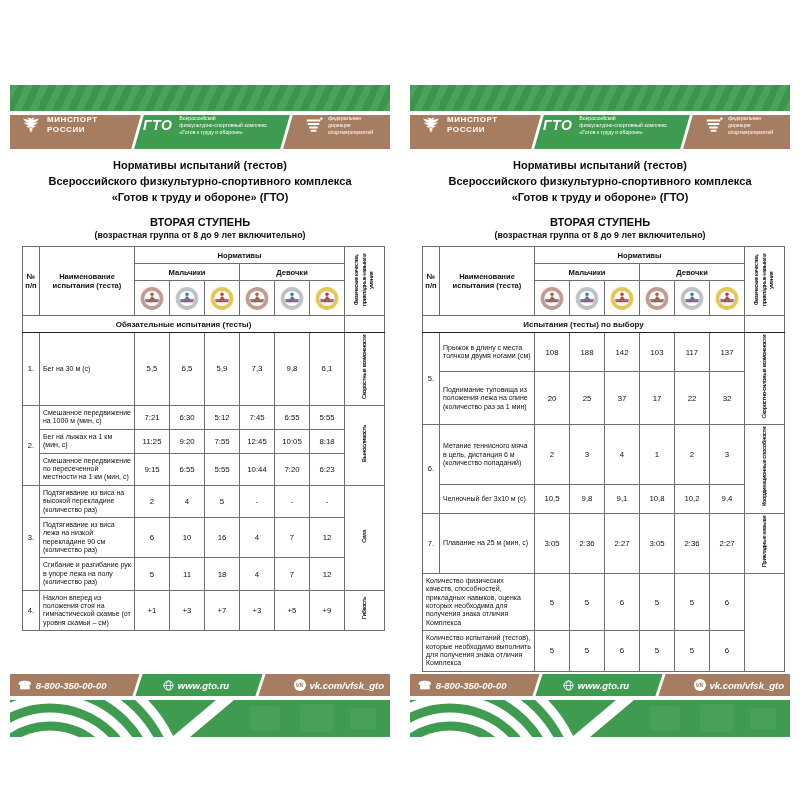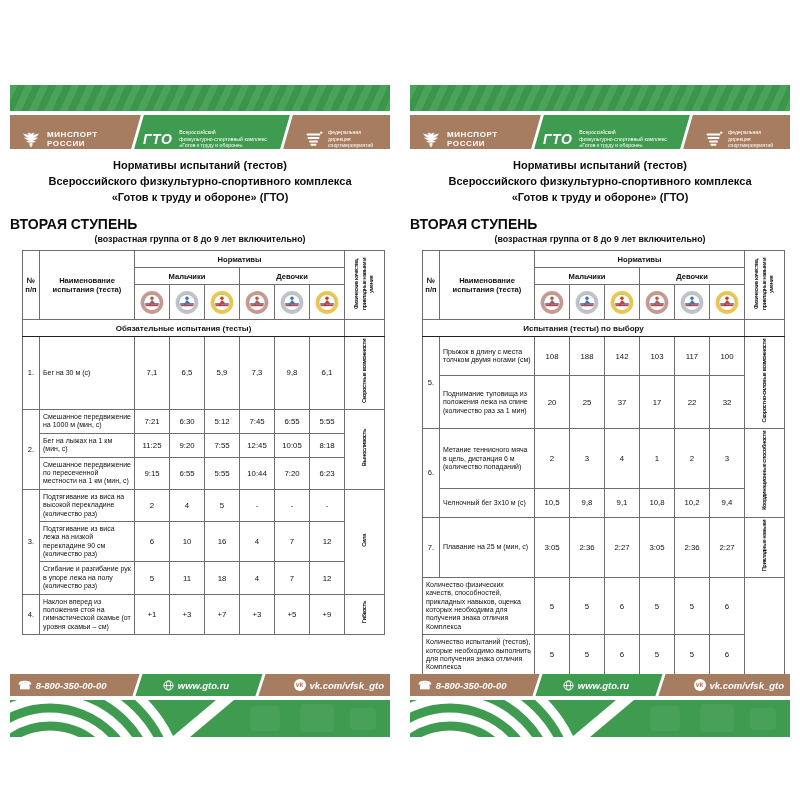--- a/index.html
+++ b/index.html
@@ -10,32 +10,32 @@
   .page:nth-of-type(2){left:410px;}
 
   
   .top-strip{height:26px;background:#3E9B4F;
     background-image:repeating-linear-gradient(115deg,rgba(255,255,255,.07) 0 7px,rgba(0,0,0,.04) 7px 14px);}
 
   
   .brand-band{position:relative;margin-top:4px;height:34px;background:#A67D60;overflow:hidden;}
   .band-green-bg{position:absolute;top:-2px;bottom:-2px;left:126px;width:146px;background:#3E9B4F;
     transform:skewX(-16deg);border-left:3px solid #fff;border-right:3px solid #fff;}
-  .band-content{position:absolute;inset:0;display:flex;align-items:flex-end;}
+  .band-content{position:absolute;inset:0;display:flex;align-items:flex-start;}
   .brand-minsport{display:flex;align-items:center;gap:5px;width:121px;padding-left:10px;box-sizing:border-box;}
   .minsport-text{color:#fff;font-weight:bold;font-size:8px;letter-spacing:.6px;line-height:1.2;}
   .brand-gto{display:flex;align-items:center;gap:7px;width:146px;padding-left:12px;box-sizing:border-box;}
   .gto-mark{color:#fff;font-weight:bold;font-style:italic;font-size:14px;letter-spacing:.5px;}
   .gto-lines{color:#fff;font-size:5.2px;line-height:1.3;}
   .brand-fed{display:flex;align-items:center;gap:5px;flex:1;padding-left:28px;box-sizing:border-box;}
   .fed-lines{color:#fff;font-size:5.2px;line-height:1.3;}
 
   
   .doc-title{margin-top:8px;text-align:center;font-weight:bold;font-size:11px;line-height:16px;color:#0d0d0d;}
-  .stage-title{margin-top:11px;font-weight:bold;font-size:14px;color:#0d0d0d;}
+  .stage-title{margin-top:11px;text-align:center;font-weight:bold;font-size:11px;color:#0d0d0d;}
   .stage-sub{margin-top:2px;text-align:center;font-weight:bold;font-size:8.8px;color:#0d0d0d;}
 
   
   .std-table{border-collapse:collapse;table-layout:fixed;width:362px;margin:6px 0 0 12px;
     border:1.6px solid #222;}
   .std-table th,.std-table td{border:1px solid #6e6e6e;padding:2px;color:#111;
     vertical-align:middle;overflow:hidden;}
   .std-table th{font-weight:bold;font-size:7.6px;text-align:center;}
   .hdr-num{font-size:7.2px;}
   .hdr-row1 th{height:12px;}
@@ -213,21 +213,21 @@
         </tr>
         <tr>
           <td colspan="8" class="section-cell">Обязательные испытания (тесты)</td>
           <td class="section-side"></td>
         </tr>
       </thead>
       <tbody>
           <tr class="gstart">
             <td class="num" rowspan="1">1.</td>
             <td class="name">Бег на 30 м (с)</td>
-            <td class="val">7,1</td>
+            <td class="val">5,5</td>
             <td class="val">6,5</td>
             <td class="val">5,9</td>
             <td class="val">7,3</td>
             <td class="val thickL">9,8</td>
             <td class="val">6,1</td>
             <td class="qual" rowspan="1"><span class="vtext">Скоростные возможности</span></td>
           </tr>
           <tr class="gstart">
             <td class="num" rowspan="3">2.</td>
             <td class="name">Смешанное передвижение на 1000 м (мин, с)</td>
@@ -483,21 +483,21 @@
       </thead>
       <tbody>
           <tr class="gstart">
             <td class="num" rowspan="2">5.</td>
             <td class="name">Прыжок в длину с места толчком двумя ногами (см)</td>
             <td class="val">108</td>
             <td class="val">188</td>
             <td class="val">142</td>
             <td class="val">103</td>
             <td class="val thickL">117</td>
-            <td class="val">100</td>
+            <td class="val">137</td>
             <td class="qual" rowspan="2"><span class="vtext">Скоростно-силовые возможности</span></td>
           </tr>
           <tr>
             <td class="name">Поднимание туловища из положения лежа на спине (количество раз за 1 мин)</td>
             <td class="val">20</td>
             <td class="val">25</td>
             <td class="val">37</td>
             <td class="val">17</td>
             <td class="val thickL">22</td>
             <td class="val">32</td>

